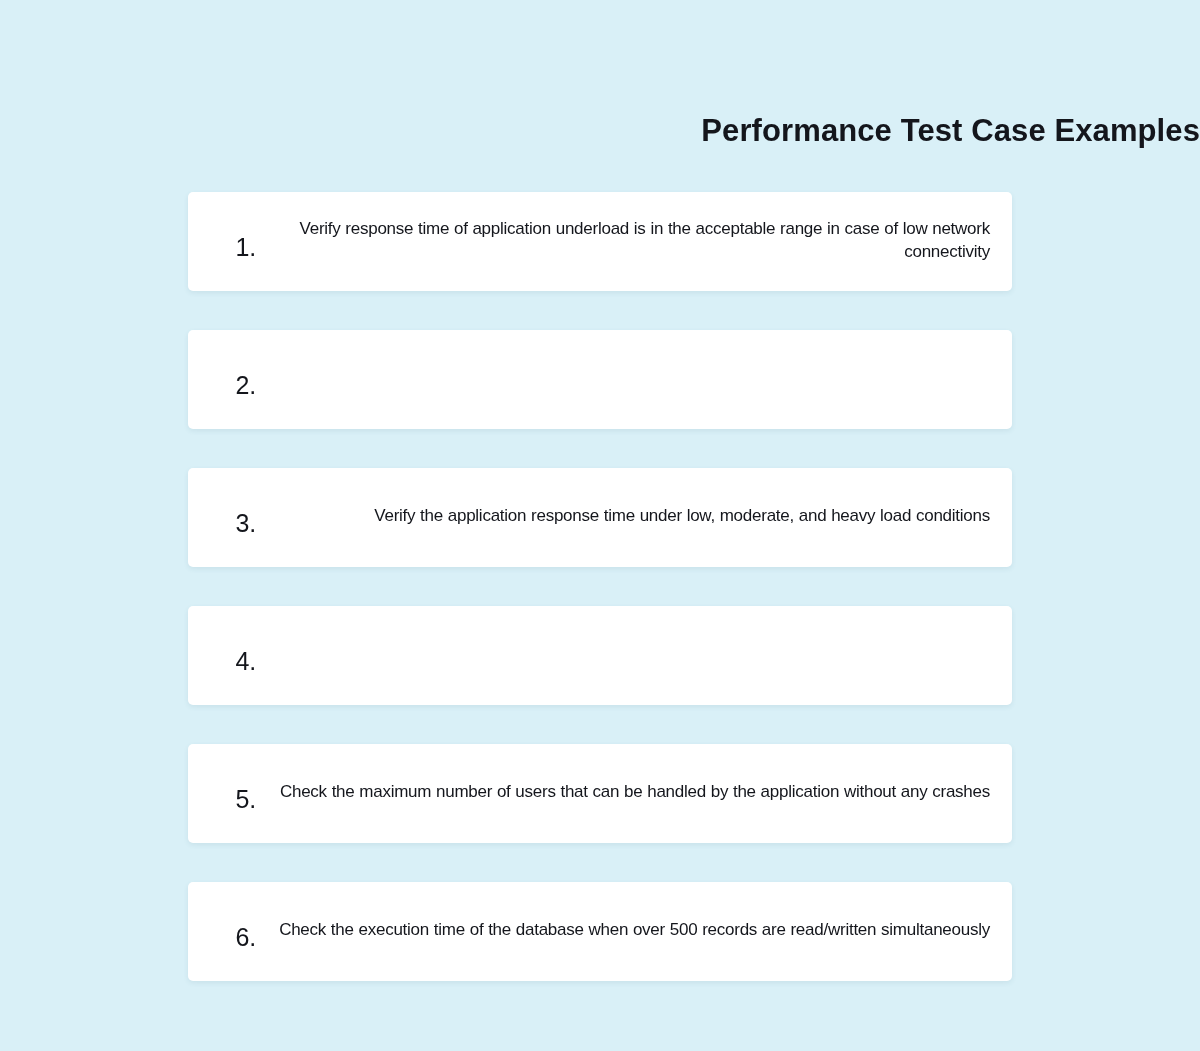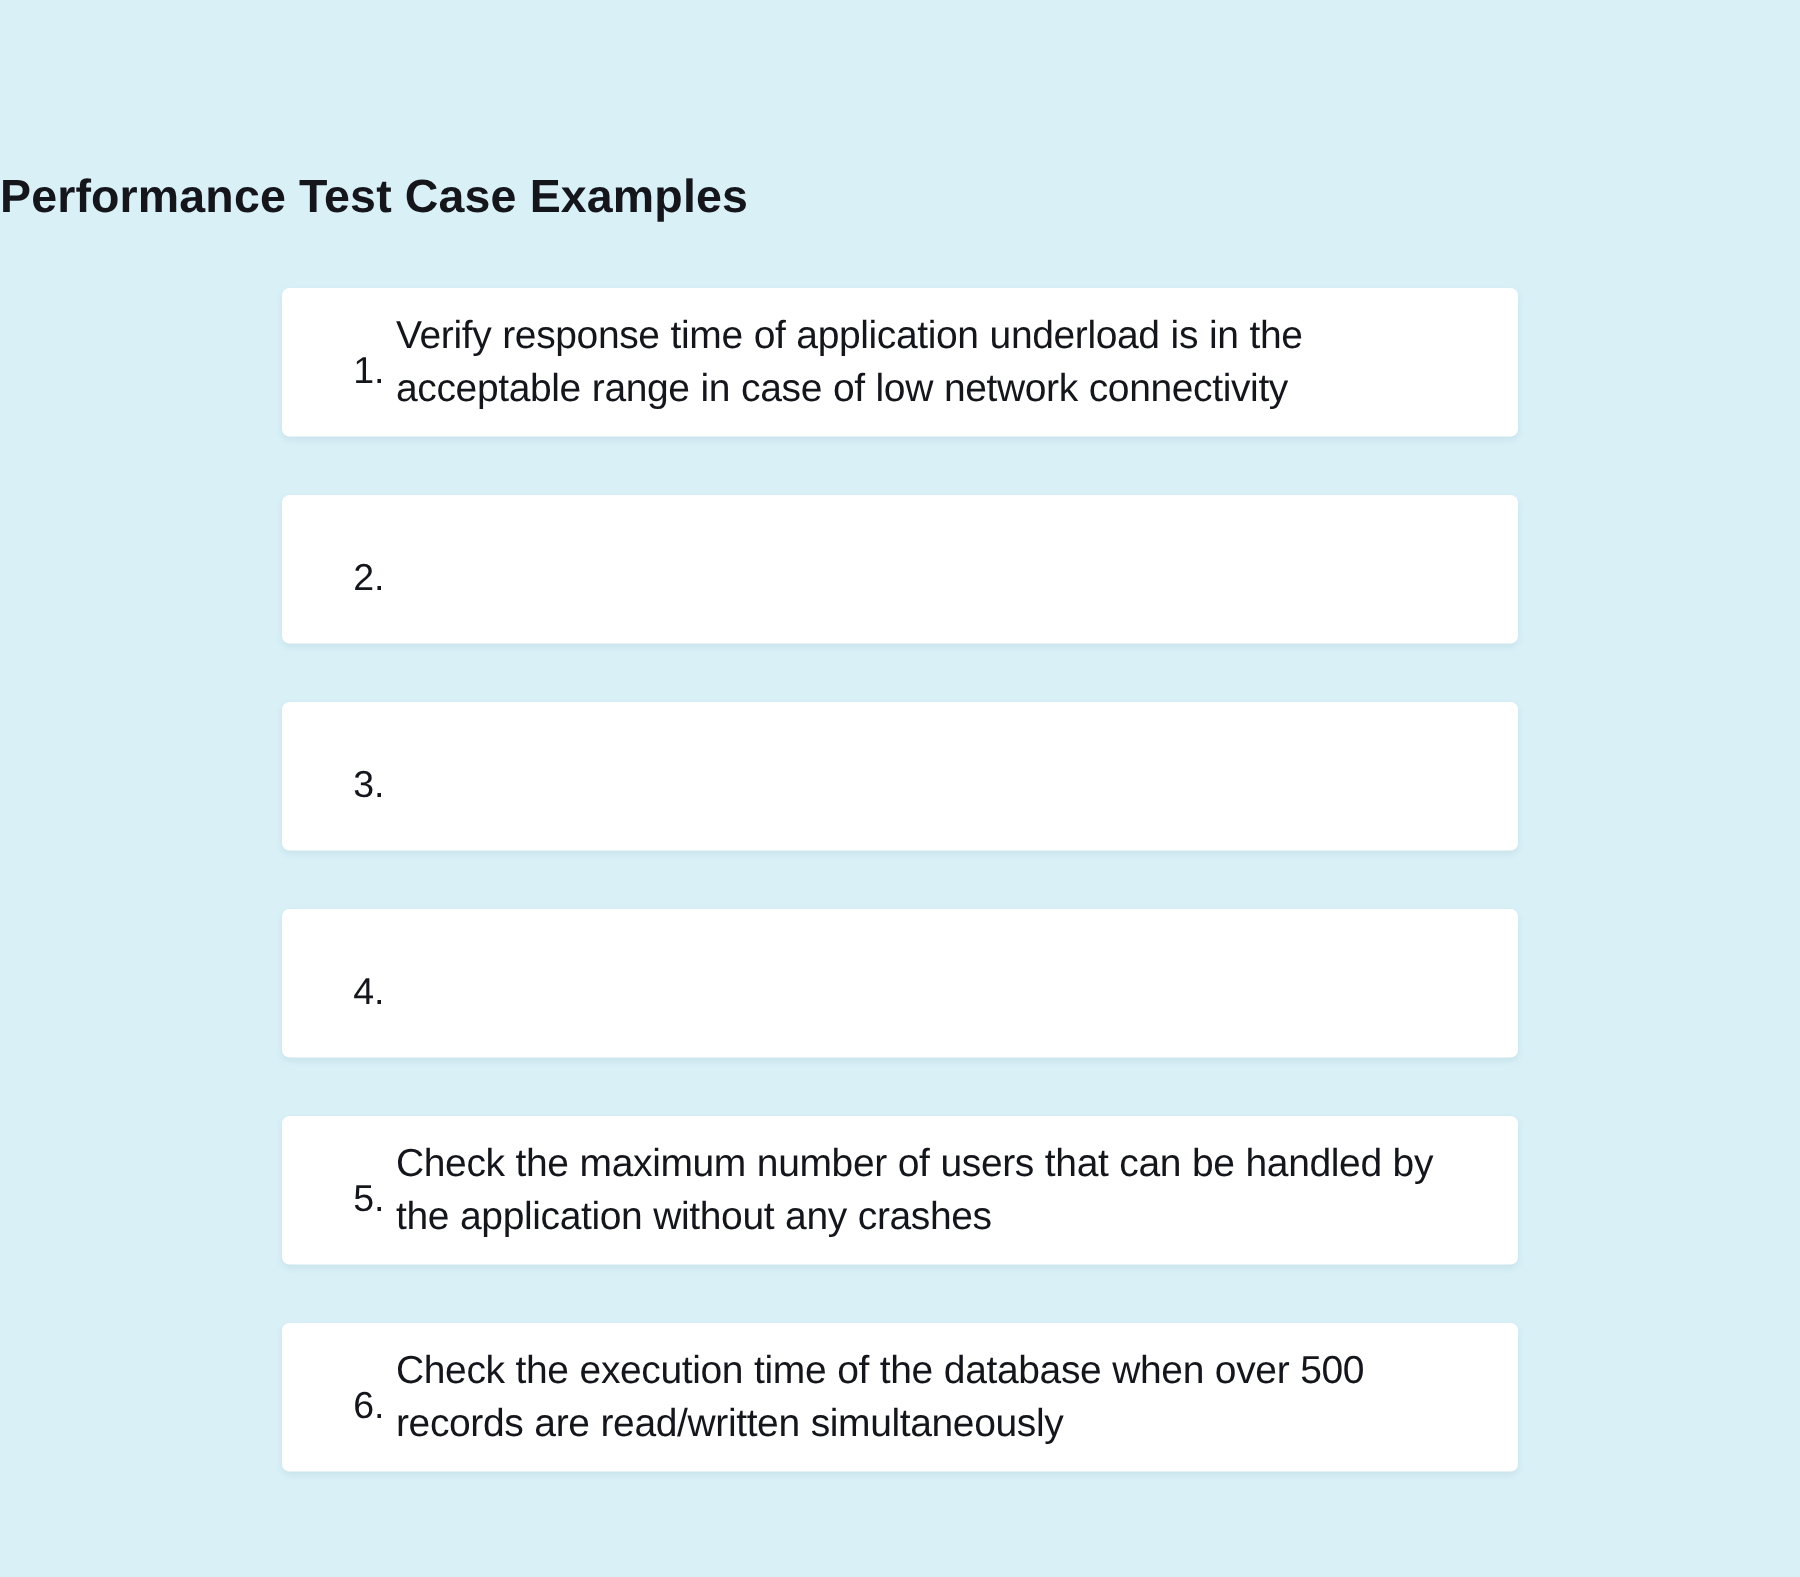--- a/index.html
+++ b/index.html
@@ -20,21 +20,21 @@
     width: 1200px;
     height: 1051px;
     box-sizing: border-box;
   }
 
   .page-title {
     position: absolute;
     left: 0;
     top: 92px;
     width: 1200px;
-    text-align: left;
+    text-align: right;
     font-size: 31px;
     font-weight: bold;
     letter-spacing: 0.1px;
     color: #14161c;
     line-height: 1.15;
   }
 
   .card-list {
     position: absolute;
     left: 188px;
@@ -67,26 +67,27 @@
     text-align: right;
     padding-right: 8px;
     align-self: center;
     margin-top: 13px;
     line-height: 1;
     letter-spacing: -0.2px;
   }
 
   .card-text {
     flex: 1 1 auto;
-    font-size: 26px;
+    font-size: 17px;
     font-weight: 400;
     color: #14161c;
     line-height: 1.31;
     letter-spacing: -0.25px;
     word-spacing: 0.3px;
+    text-align: right;
   }
 </style>
 </head>
 <body>
 
 <div class="page">
 
   <h1 class="page-title">Performance Test Case Examples</h1>
 
   <div class="card-list">
@@ -95,20 +96,21 @@
       <span class="card-number">1.</span>
       <span class="card-text">Verify response time of application underload is in the acceptable range in case of low network connectivity</span>
     </div>
 
     <div class="card">
       <span class="card-number">2.</span>
     </div>
 
     <div class="card">
       <span class="card-number">3.</span>
+      <span class="card-text">Verify the application response time under low, moderate, and heavy load conditions</span>
     </div>
 
     <div class="card">
       <span class="card-number">4.</span>
     </div>
 
     <div class="card">
       <span class="card-number">5.</span>
       <span class="card-text">Check the maximum number of users that can be handled by the application without any crashes</span>
     </div>

